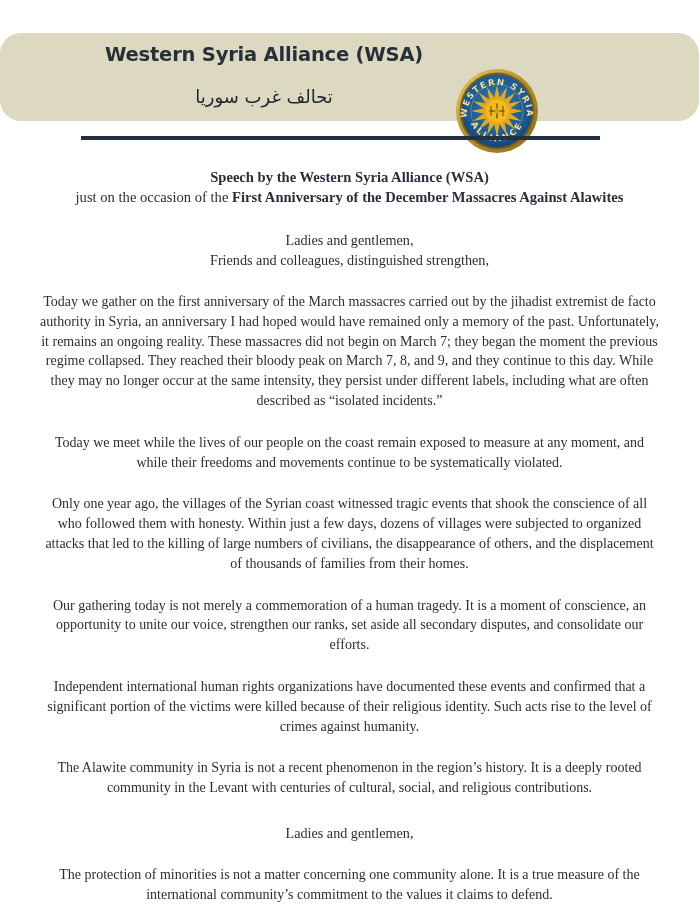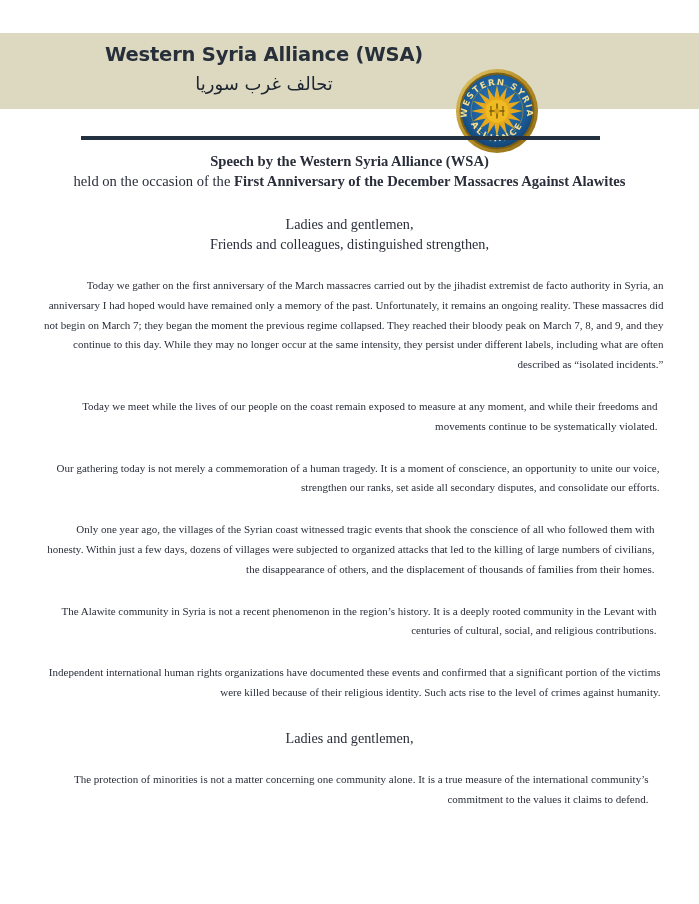--- a/index.html
+++ b/index.html
@@ -22,24 +22,25 @@
     background: #ffffff;
     box-sizing: border-box;
   }
 
   
   .header-band {
     position: absolute;
     left: 0;
     top: 33px;
     width: 699px;
-    height: 76px;
+    height: 88px;
     background: #ddd8c0;
     display: flex;
     align-items: center;
+    border-radius: 21px;
   }
 
   .header-titles {
     position: absolute;
     left: 84px;
     top: 10px;
     width: 360px;
     text-align: center;
   }
 
@@ -51,21 +52,21 @@
     color: #27303a;
     line-height: 1.25;
     white-space: nowrap;
   }
 
   .org-name-ar {
     font-family: "DejaVu Sans", "Liberation Sans", sans-serif;
     font-size: 18px;
     color: #1d2530;
     direction: rtl;
-    margin-top: 5px;
+    margin-top: 18px;
     line-height: 1.3;
   }
 
   
   .logo-wrap {
     position: absolute;
     left: 453px;
     top: 34px;
     width: 88px;
     height: 88px;
@@ -89,37 +90,37 @@
     top: 152px;
     width: 699px;
     padding: 0 32px;
     box-sizing: border-box;
   }
 
   .title-block {
     text-align: center;
     font-size: 14.6px;
     line-height: 19.5px;
-    margin: 0 auto;
+    margin: 16px auto;
     width: 590px;
   }
   .title-block .tline { white-space: nowrap; }
   .title-block .b { font-weight: bold; }
   .title-block .r { font-weight: normal; }
 
   .salutation {
     text-align: center;
     font-size: 14.2px;
     line-height: 19.5px;
     margin-top: 24px;
   }
 
   .para {
-    text-align: right;
-    font-size: 11px;
+    text-align: center;
+    font-size: 14px;
     line-height: 19.8px;
     margin: 0 auto;
     padding-top: 22px;
   }
   .para.w1 { width: 628px; }
   .para.w2 { width: 616px; }
   .para.w3 { width: 620px; }
   .para.w4 { width: 610px; }
   .para.w5 { width: 622px; }
   .para.w6 { width: 614px; }
@@ -207,33 +208,33 @@
       </svg>
     </div>
   </div>
 
   <div class="header-rule"></div>
 
   <div class="content">
 
     <div class="title-block">
       <div class="tline b">Speech by the Western Syria Alliance (WSA)</div>
-      <div class="tline"><span class="r">held on the occasion of the </span><span class="b">First Anniversary of the December Massacres Against Alawites</span></div>
+      <div class="tline"><span class="r">just on the occasion of the </span><span class="b">First Anniversary of the December Massacres Against Alawites</span></div>
     </div>
 
     <div class="salutation">
       <div>Ladies and gentlemen,</div>
       <div>Friends and colleagues, distinguished strengthen,</div>
     </div>
 
     <p class="para w1">Today we gather on the first anniversary of the March massacres carried out by the jihadist extremist de facto authority in Syria, an anniversary I had hoped would have remained only a memory of the past. Unfortunately, it remains an ongoing reality. These massacres did not begin on March 7; they began the moment the previous regime collapsed. They reached their bloody peak on March 7, 8, and 9, and they continue to this day. While they may no longer occur at the same intensity, they persist under different labels, including what are often described as “isolated incidents.”</p>
     <p class="para w2">Today we meet while the lives of our people on the coast remain exposed to measure at any moment, and while their freedoms and movements continue to be systematically violated.</p>
+    <p class="para w4">Only one year ago, the villages of the Syrian coast witnessed tragic events that shook the conscience of all who followed them with honesty. Within just a few days, dozens of villages were subjected to organized attacks that led to the killing of large numbers of civilians, the disappearance of others, and the displacement of thousands of families from their homes.</p>
     <p class="para w3">Our gathering today is not merely a commemoration of a human tragedy. It is a moment of conscience, an opportunity to unite our voice, strengthen our ranks, set aside all secondary disputes, and consolidate our efforts.</p>
-    <p class="para w4">Only one year ago, the villages of the Syrian coast witnessed tragic events that shook the conscience of all who followed them with honesty. Within just a few days, dozens of villages were subjected to organized attacks that led to the killing of large numbers of civilians, the disappearance of others, and the displacement of thousands of families from their homes.</p>
+    <p class="para w5">Independent international human rights organizations have documented these events and confirmed that a significant portion of the victims were killed because of their religious identity. Such acts rise to the level of crimes against humanity.</p>
     <p class="para w6">The Alawite community in Syria is not a recent phenomenon in the region’s history. It is a deeply rooted community in the Levant with centuries of cultural, social, and religious contributions.</p>
-    <p class="para w5">Independent international human rights organizations have documented these events and confirmed that a significant portion of the victims were killed because of their religious identity. Such acts rise to the level of crimes against humanity.</p>
 
     <div class="mid-salutation">Ladies and gentlemen,</div>
 
     <p class="para w7">The protection of minorities is not a matter concerning one community alone. It is a true measure of the international community’s commitment to the values it claims to defend.</p>
   </div>
 
 </div>
 
 </body></html>

